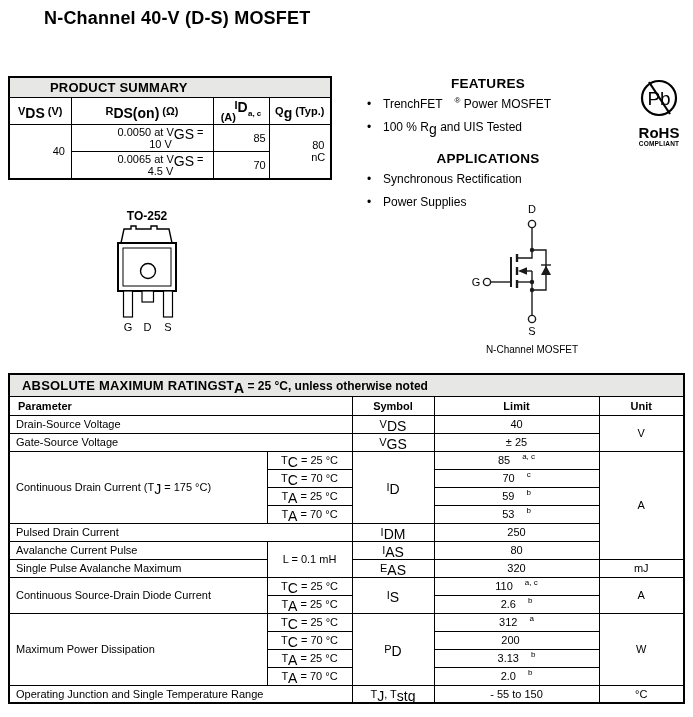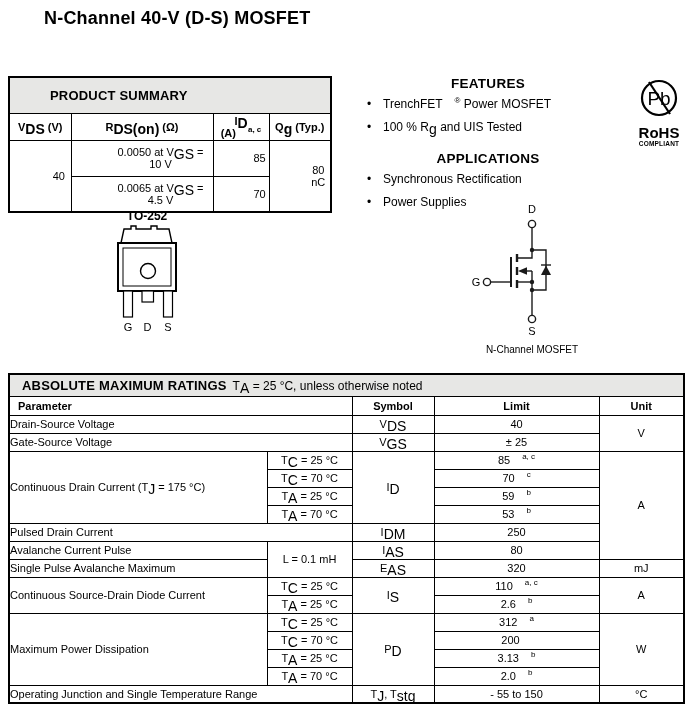--- a/index.html
+++ b/index.html
@@ -13,28 +13,28 @@
   table { border-collapse:collapse; table-layout:fixed; }
   td, th { border:1px solid #000; font-size:11px; vertical-align:middle; text-align:center; padding:1px 3px; }
   sub { font-size:14px; line-height:0; }
   sup { font-size:8px; line-height:0;padding-left:12px; }
 
   .tbl-title { background:var(--header-bg,#e7e7e5); text-align:left; padding-left:12px;
                font-weight:bold; font-size:13px; letter-spacing:0.2px; height:21px; }
 
   .ps-table { position:absolute; left:8px; top:76px; width:322px; border:2px solid #000; }
   .ps-table th { font-weight:bold; height:25px; }
-  .ps-table td { height:36px;padding-left:40px; }
+  .ps-table td { height:20px;padding-left:40px; }
 
   .abs-table { position:absolute; left:8px; top:373px; width:677px; border:2px solid #000; }
   .abs-table .tbl-title { height:22px; }
-  .abs-title .t-norm { font-weight:normal; font-size:12px; margin-left:6px; letter-spacing:0; }
+  .abs-title .t-norm { font-weight:bold; font-size:12px; letter-spacing:0; }
   .abs-table th { height:19px; font-weight:bold; }
   .abs-table td { height:18px; }
-  .abs-table .param { text-align:left; padding-left:0; }
+  .abs-table .param { text-align:left; padding-left:6px; }
   .abs-table th.param-h { text-align:left; padding-left:8px; }
 
   
   .side-col { position:absolute; left:363px; top:76px; width:250px; }
   .sec-head { font-size:13.5px; font-weight:bold; letter-spacing:0.3px; margin-bottom:6px;text-align:center; }
   .bullet-item { display:flex; font-size:12px; margin:0 0 8px 4px; line-height:15px; }
   .bullet-item .bullet { width:16px; flex:none; }
   .apps { margin-top:16px; }
 
   .rohs { position:absolute; left:630px; top:76px; width:58px; text-align:center; }

